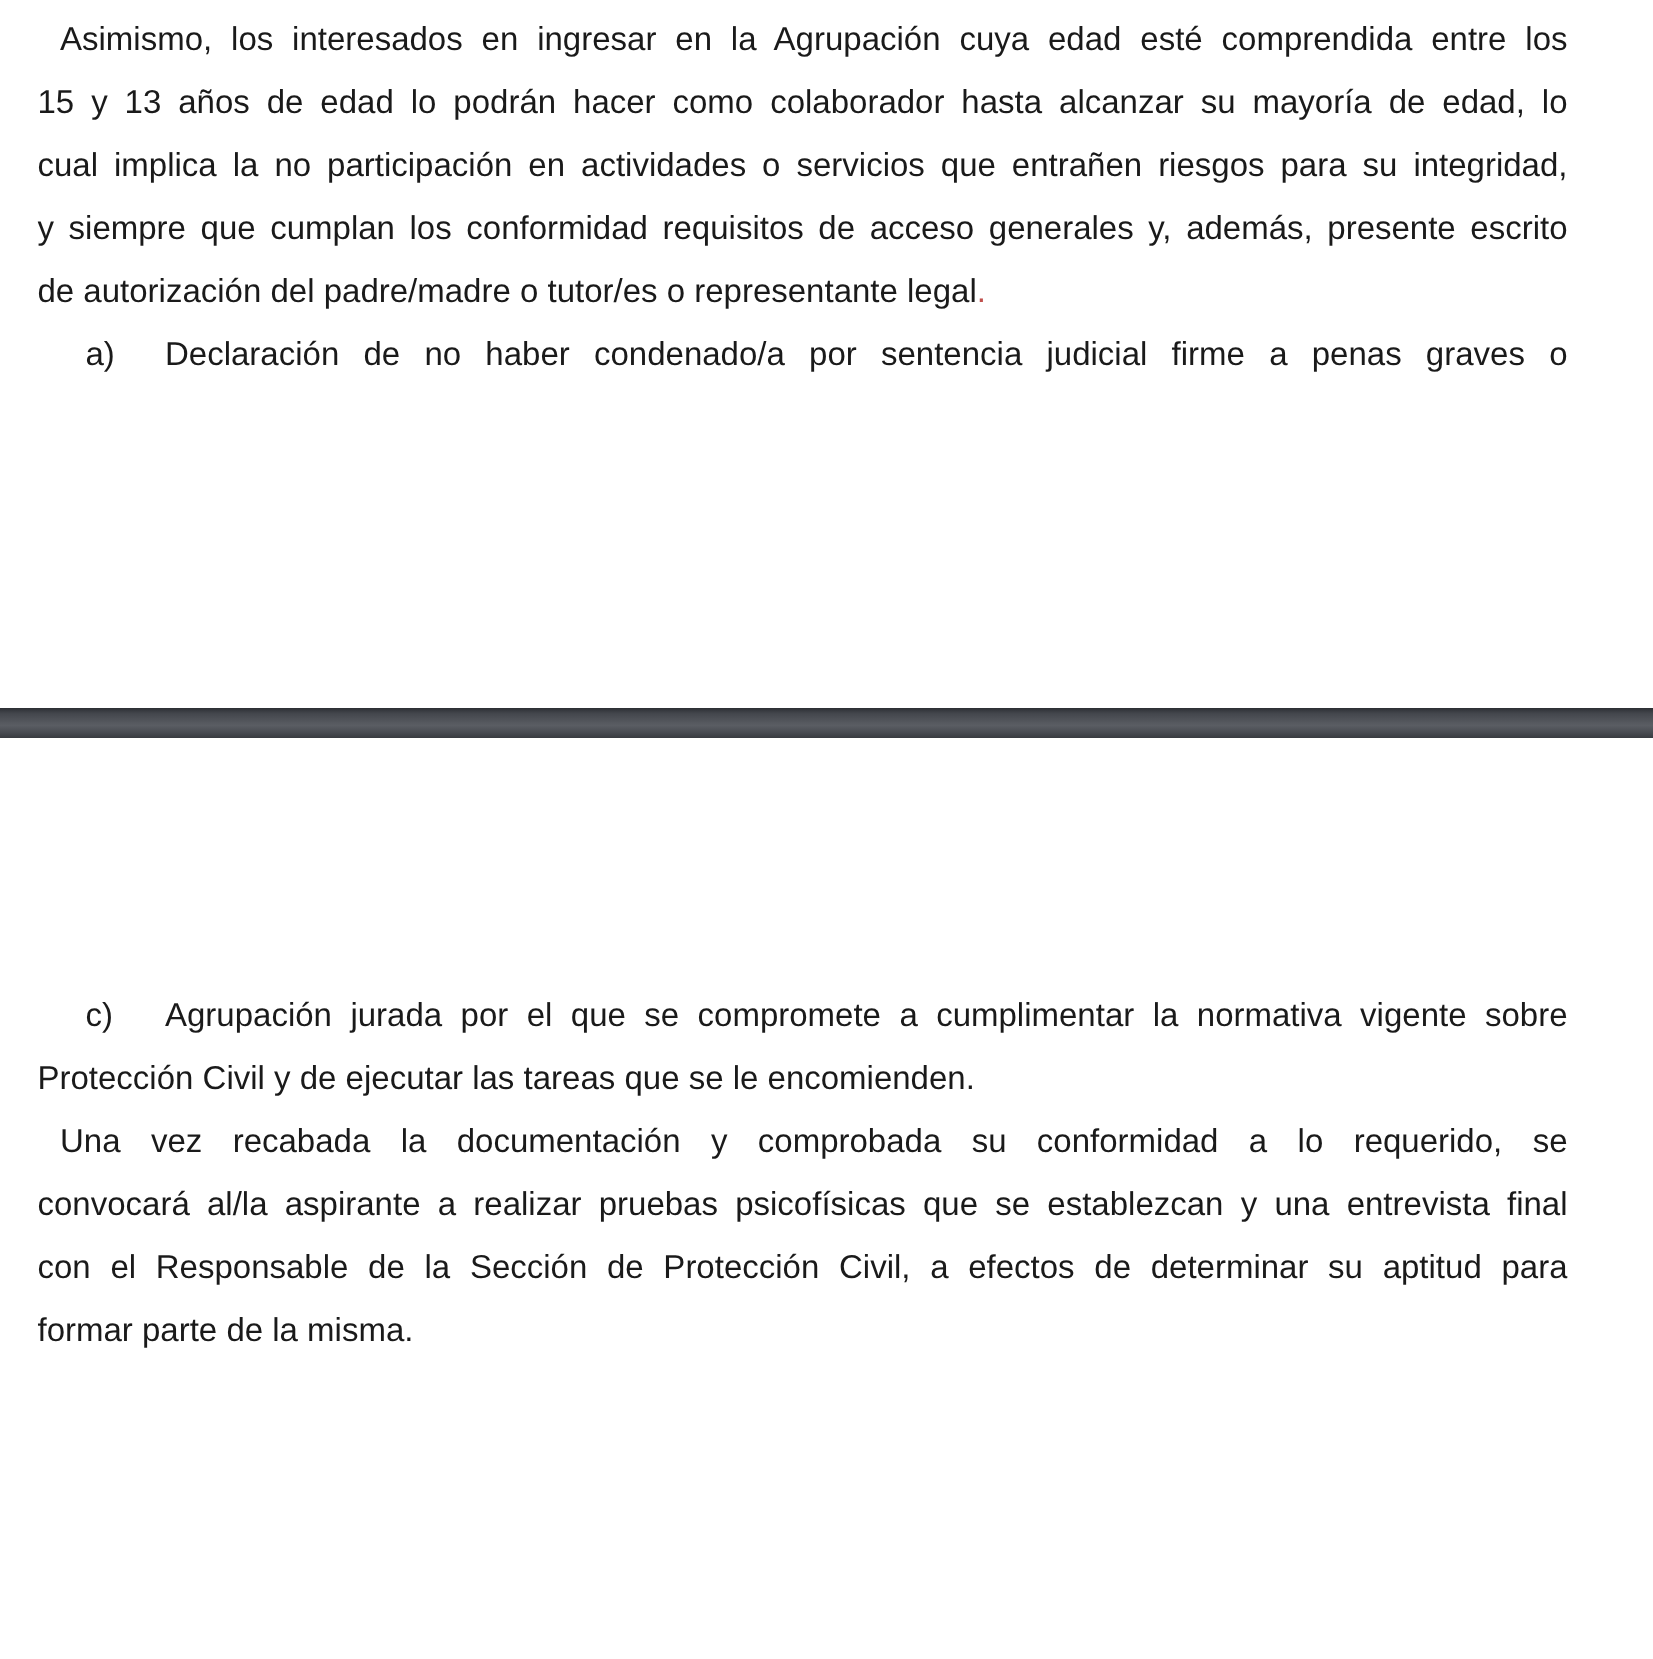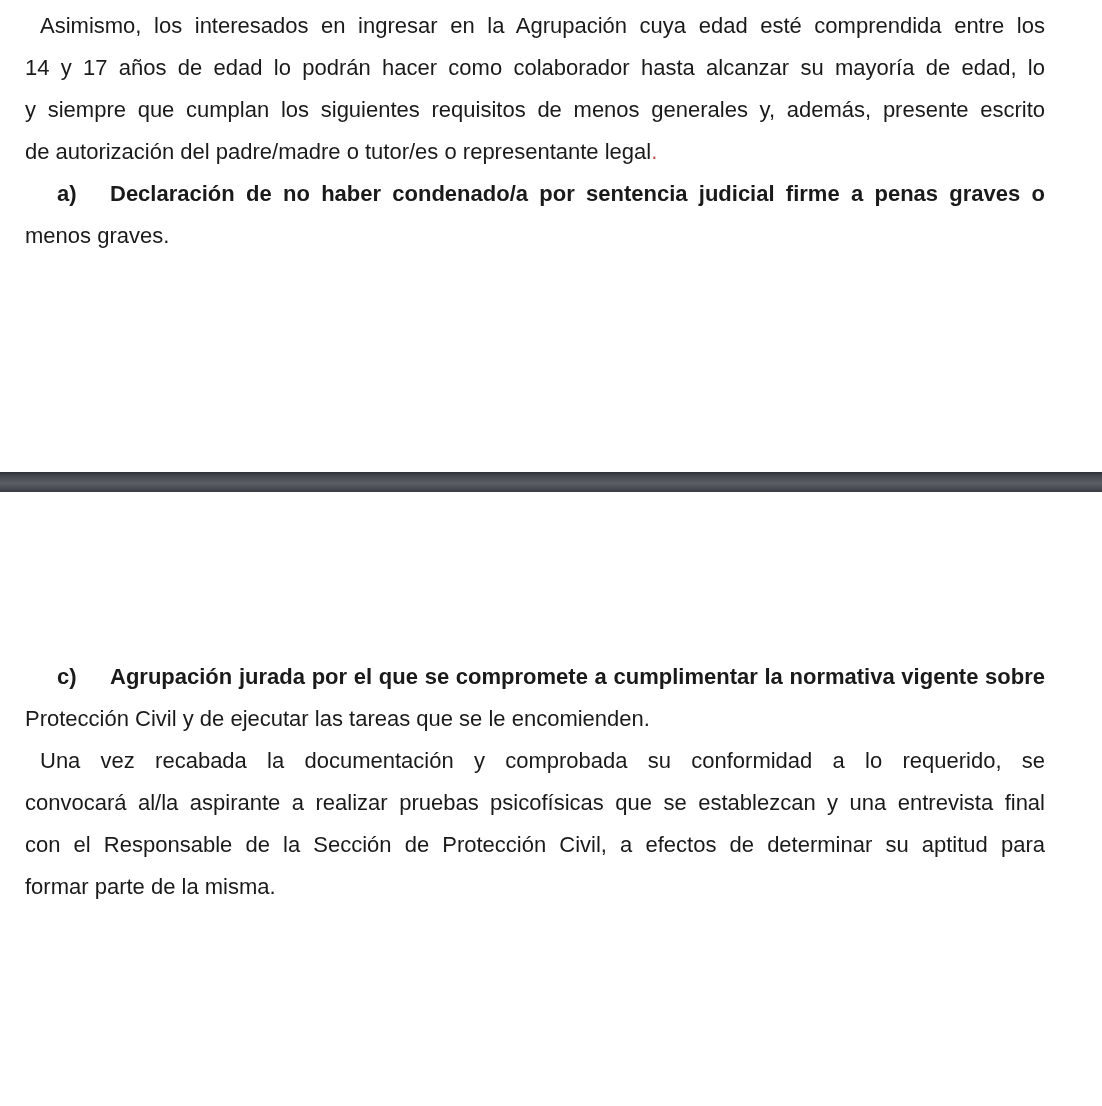--- a/index.html
+++ b/index.html
@@ -53,45 +53,45 @@
     font-size: 22px;
     overflow: hidden;
     text-align: justify;
     text-align-last: justify;
   }
   .line.left {
     text-align: right;
     text-align-last: left;
   }
   .line.indent { text-indent: 15px; }
-  .line.item-first { padding-left: 32px; font-weight: bold; }
+  .line.item-first { padding-left: 32px; }
   .marker {
     display: inline-block;
     width: 53px;
   }
   .accent { color: #c0504d; }
 </style>
 </head>
 <body>
 
 <div class="viewport">
 
   <section class="page page-1">
 
     <p class="para">
       <span class="line indent">Asimismo, los interesados en ingresar en la Agrupación cuya edad esté comprendida entre los</span>
-      <span class="line">14 y 17 años de edad lo podrán hacer como colaborador hasta alcanzar su mayoría de edad, lo</span>
-      <span class="line">y siempre que cumplan los siguientes requisitos de menos generales y, además, presente escrito</span>
+      <span class="line">15 y 13 años de edad lo podrán hacer como colaborador hasta alcanzar su mayoría de edad, lo</span>
+      <span class="line">cual implica la no participación en actividades o servicios que entrañen riesgos para su integridad,</span>
+      <span class="line">y siempre que cumplan los conformidad requisitos de acceso generales y, además, presente escrito</span>
       <span class="line left"><span>de autorización del padre/madre o tutor/es o representante legal</span><span class="accent" style="color: rgb(192, 80, 77);">.</span></span>
     </p>
 
 
     <p class="para">
       <span class="line item-first"><span class="marker">a)</span><span>Declaración de no haber condenado/a por sentencia judicial firme a penas graves o</span></span>
-      <span class="line left">menos graves.</span>
     </p>
 
 
   </section>
 
   <div class="page-gap"></div>
 
   <section class="page page-2">
 
     <p class="para">

